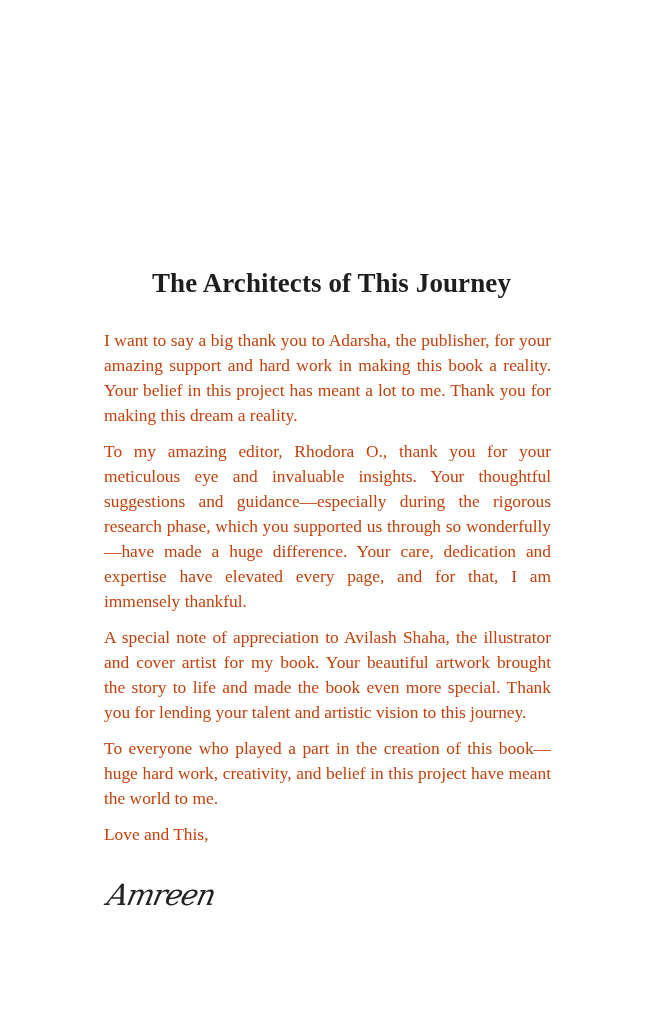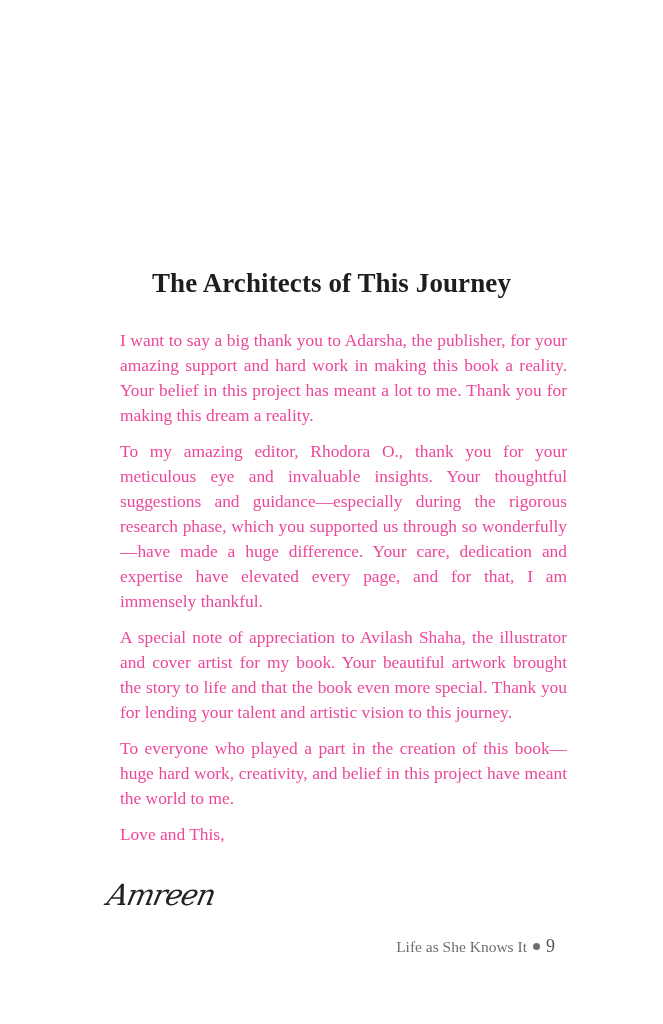--- a/index.html
+++ b/index.html
@@ -6,23 +6,23 @@
   body { width: 663px; height: 1024px; position: relative; overflow: hidden; }
   .page { position: absolute; left: 0; top: 0; width: 663px; height: 1024px; background: #fff; }
   .title {
     position: absolute; left: 0; width: 663px; top: 268px;
     text-align: center;
     font-family: "Liberation Serif", serif;
     font-weight: bold; font-size: 27px; color: #1e1e1e;
     letter-spacing: 0.1px;
   }
   .body-text {
-    position: absolute; left: 120px; top: 328px; width: 447px;
+    position: absolute; left: 104px; top: 328px; width: 447px;
     font-family: "Liberation Serif", serif;
-    font-size: 17.4px; line-height: 25px; color: #ec4899;
+    font-size: 17.4px; line-height: 25px; color: #c2410c;
     text-align: justify;
   }
   .body-text p { margin: 0 0 11px 0; }
   .signoff { margin-top: 0; }
   .signature {
     position: absolute; left: 108px; top: 878px;
     font-family: "DejaVu Serif", serif;
     font-style: italic; font-size: 29px; color: #222;
     letter-spacing: -1.5px;
     transform: skewX(-12deg);
@@ -38,25 +38,20 @@
 </style>
 </head>
 <body>
 
 <div class="page">
   <div class="title">The Architects of This Journey</div>
 
   <div class="body-text">
     <p>I want to say a big thank you to Adarsha, the publisher, for your amazing support and hard work in making this book a reality. Your belief in this project has meant a lot to me. Thank you for making this dream a reality.</p>
     <p>To my amazing editor, Rhodora O., thank you for your meticulous eye and invaluable insights. Your thoughtful suggestions and guidance—especially during the rigorous research phase, which you supported us through so wonderfully—have made a huge difference. Your care, dedication and expertise have elevated every page, and for that, I am immensely thankful.</p>
-    <p>A special note of appreciation to Avilash Shaha, the illustrator and cover artist for my book. Your beautiful artwork brought the story to life and that the book even more special. Thank you for lending your talent and artistic vision to this journey.</p>
+    <p>A special note of appreciation to Avilash Shaha, the illustrator and cover artist for my book. Your beautiful artwork brought the story to life and made the book even more special. Thank you for lending your talent and artistic vision to this journey.</p>
     <p>To everyone who played a part in the creation of this book—huge hard work, creativity, and belief in this project have meant the world to me.</p>
     <p class="signoff">Love and This,</p>
   </div>
 
   <div class="signature">Amreen</div>
 
-  <div class="footer">
-    <span>Life as She Knows It</span>
-    <span class="bullet"></span>
-    <span class="pagenum">9</span>
-  </div>
 </div>
 
 </body></html>

